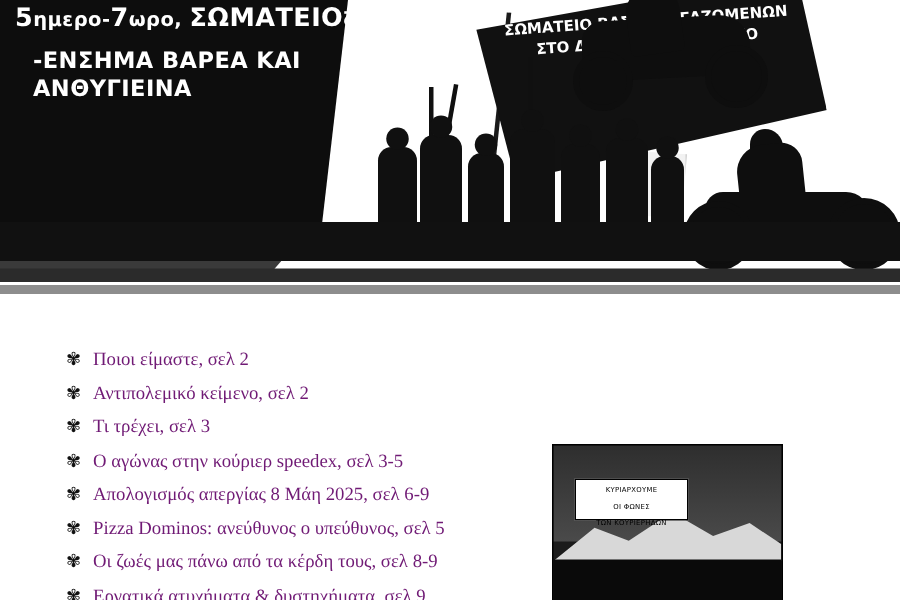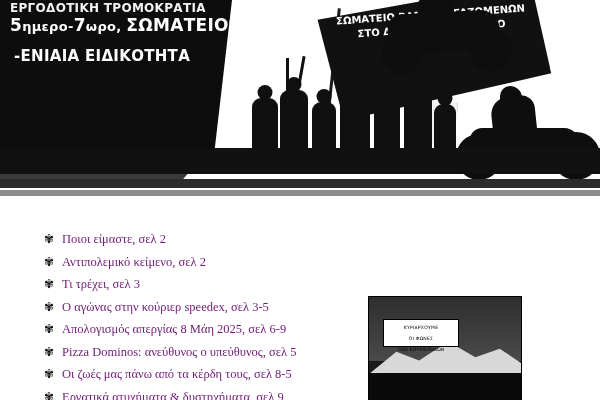--- a/index.html
+++ b/index.html
@@ -348,26 +348,25 @@
 </style>
 </head>
 <body>
 
 <div class="art-band">
 
   <div class="left-block"></div>
   <div class="left-block-b"></div>
 
   <div class="slogans">
-    <div class="slog-line1">ΕΡΓΟΔΟΤΙΚΗ ΤΡΟΜΟΚΡΑΤΙΑ</div>
     <div class="slog-line2">
       <span class="big">5</span><span>ημερο-</span><span class="big">7</span><span>ωρο,</span>
       <span class="big">ΣΩΜΑΤΕΙΟ</span><span>ζωές</span><span class="big">ΜΙΣΘΟΥΣ</span>
     </div>
-    <div class="slog-line4">-ΕΝΙΑΙΑ ΕΙΔΙΚΟΤΗΤΑ</div>
+    <div class="slog-line3">-ΕΝΣΗΜΑ ΒΑΡΕΑ ΚΑΙ ΑΝΘΥΓΙΕΙΝΑ</div>
   </div>
 
   <div class="flagpole"></div>
   <div class="banner-flag">
     <div class="banner-text">ΣΩΜΑΤΕΙΟ ΒΑΣΗΣ ΕΡΓΑΖΟΜΕΝΩΝ ΣΤΟ ΔΙΑΝΟΜΗ ΣΥΝΔΙΚΑΤΟ</div>
   </div>
 
   <div class="white-flag-pole"></div>
   <div class="white-flag"></div>
 
@@ -441,21 +440,21 @@
     <span class="toc-text">Απολογισμός απεργίας 8 Μάη 2025, σελ 6-9</span>
   </div>
 
   <div class="toc-row">
     <span class="toc-bullet">✾</span>
     <span class="toc-text">Pizza Dominos: ανεύθυνος ο υπεύθυνος, σελ 5</span>
   </div>
 
   <div class="toc-row">
     <span class="toc-bullet">✾</span>
-    <span class="toc-text">Οι ζωές μας πάνω από τα κέρδη τους, σελ 8-5</span>
+    <span class="toc-text">Οι ζωές μας πάνω από τα κέρδη τους, σελ 8-9</span>
   </div>
 
   <div class="toc-row">
     <span class="toc-bullet">✾</span>
     <span class="toc-text">Εργατικά ατυχήματα &amp; δυστηχήματα, σελ 9</span>
   </div>
 
 </div>
 
 <div class="photo">

